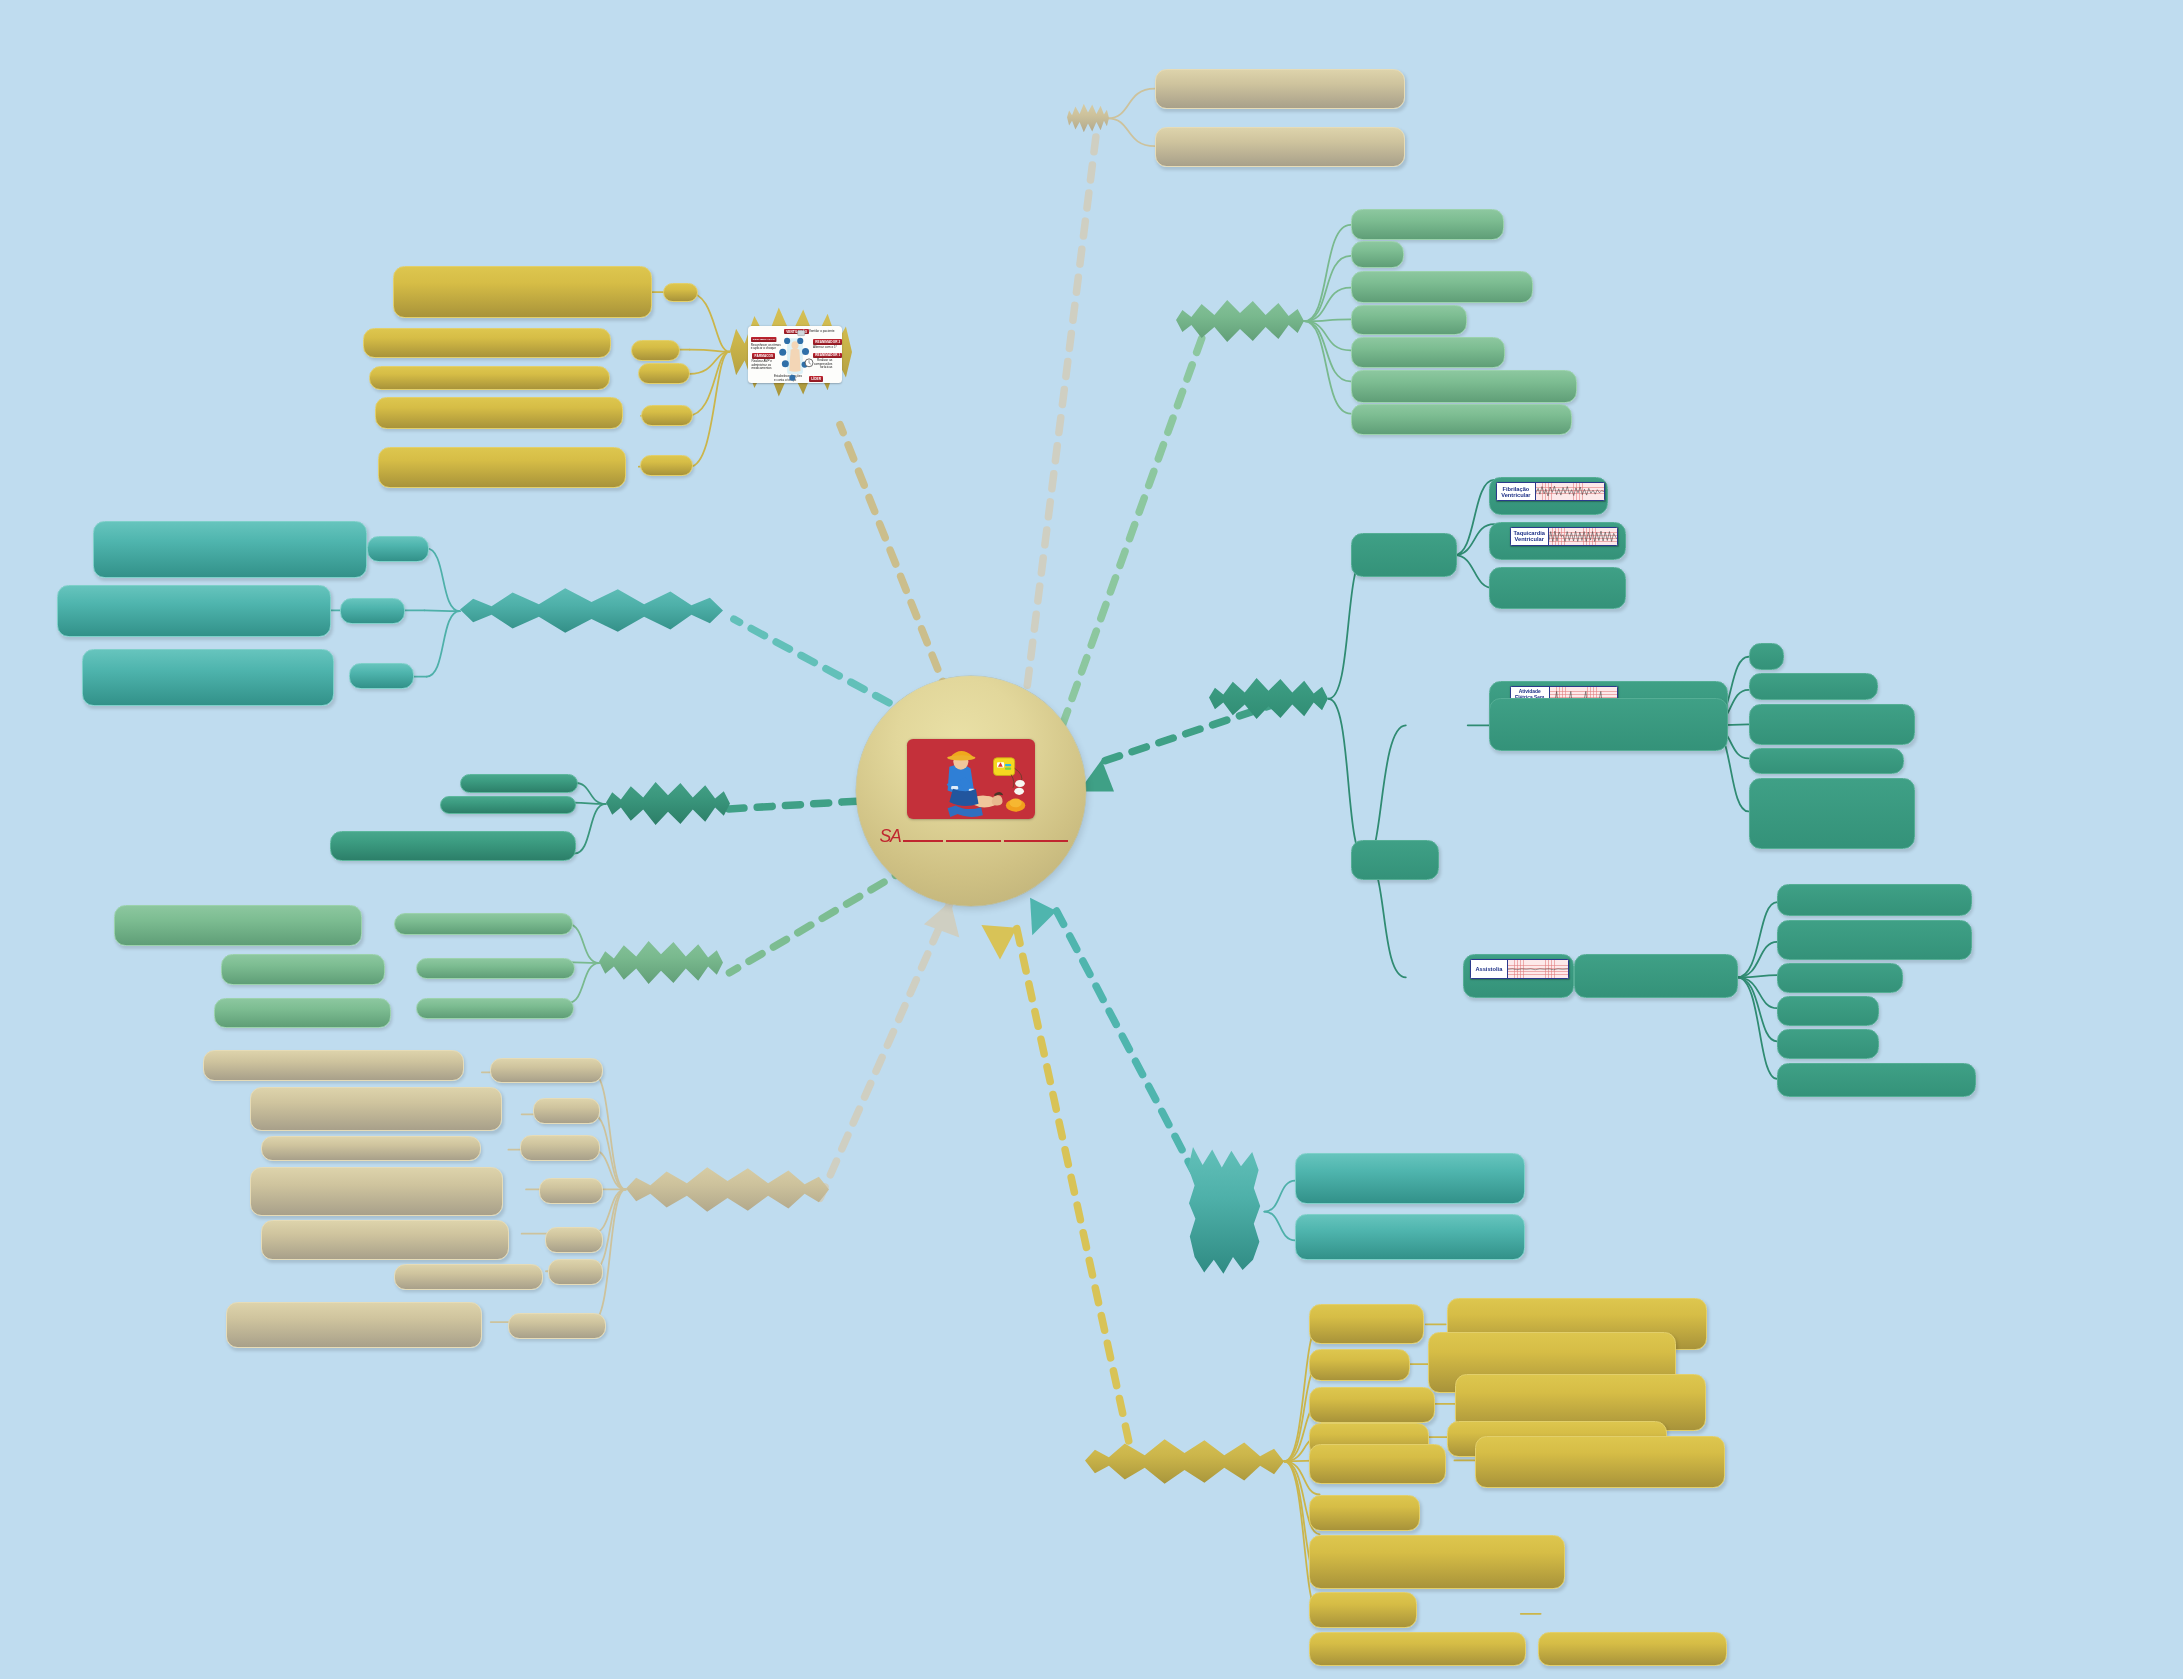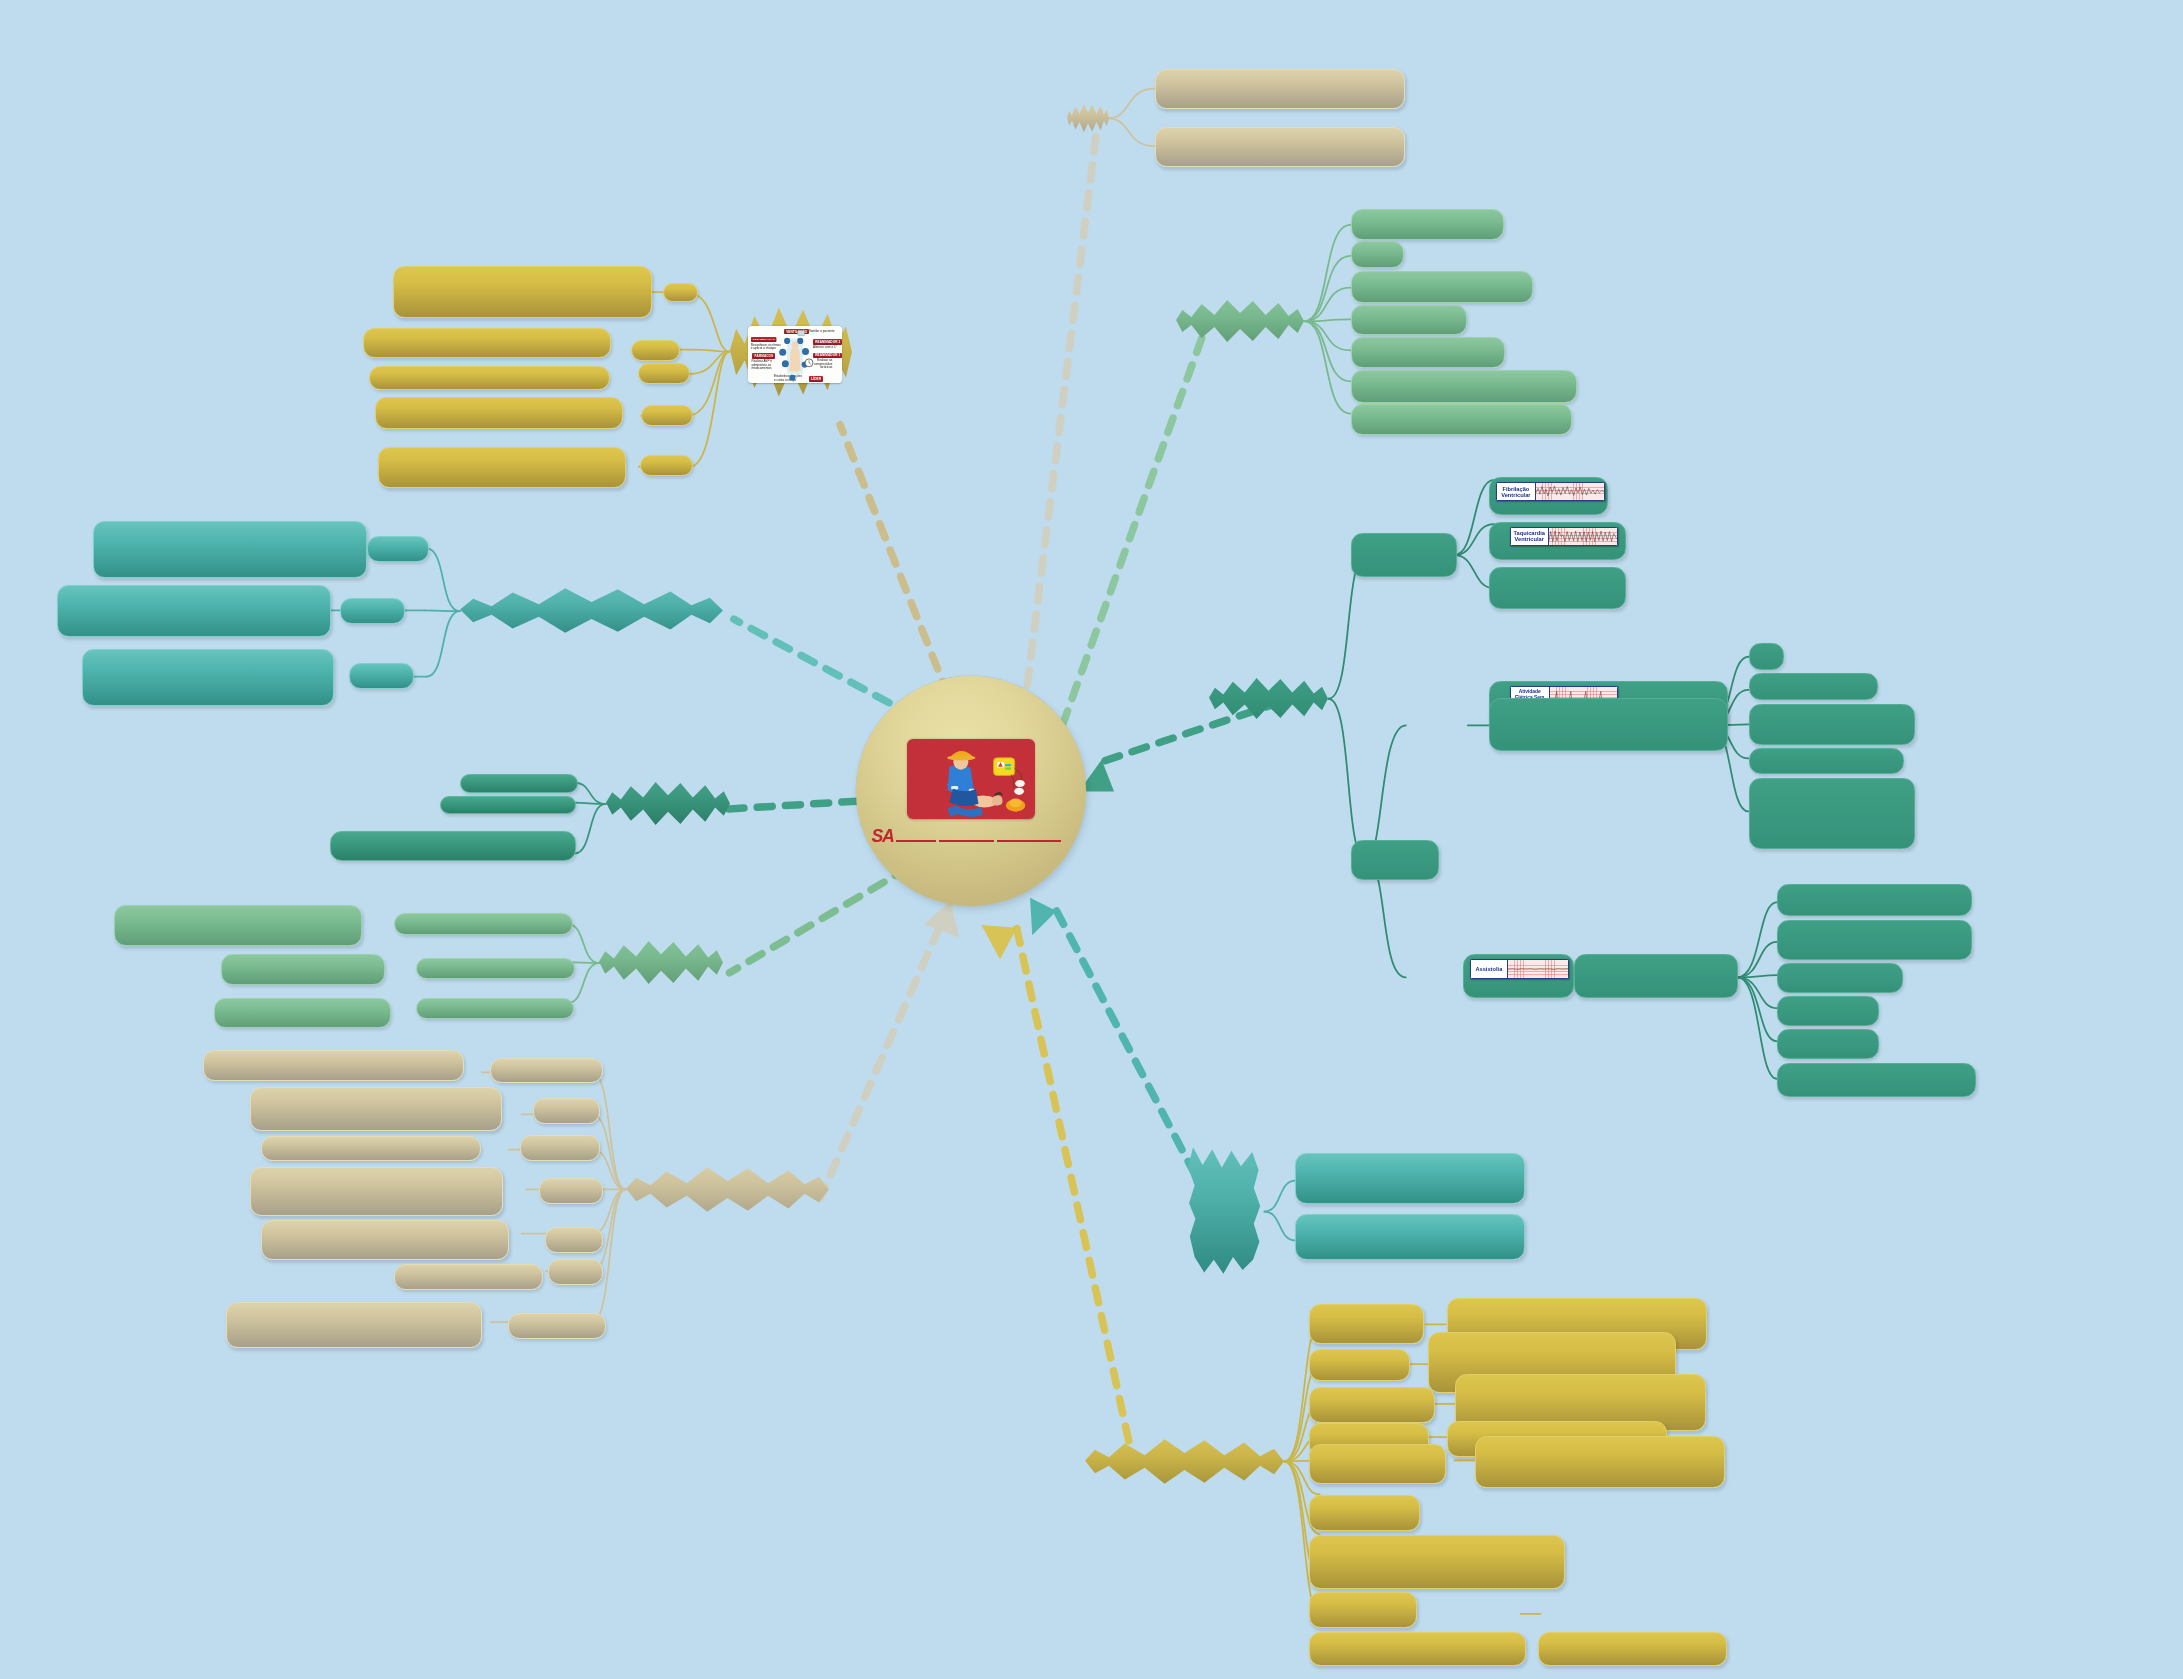--- a/index.html
+++ b/index.html
@@ -74,25 +74,26 @@
   }
   #central-title-row{
     width:199px;
     margin-top:9.7px;
     display:flex;
     align-items:flex-end;
     gap:2.7px;
   }
   .sa-mark{
     color:#c0262f;
-    font-weight:bold;
+    font-weight:normal;
     font-style:italic;
     font-size:17.7px;
     line-height:.8;
     letter-spacing:-1.3px;
+    margin-left:8px;
   }
   .rule{height:1.3px;background:#c0262f;flex:1;margin-bottom:1.3px;}
   .rule.r1{flex:0 0 40px;}
   .rule.r2{flex:0 0 55px;}
   .rule.r3{flex:0 0 64px;}
 
   
   .pic-node{
     position:absolute;
     border-radius:11.5px;

